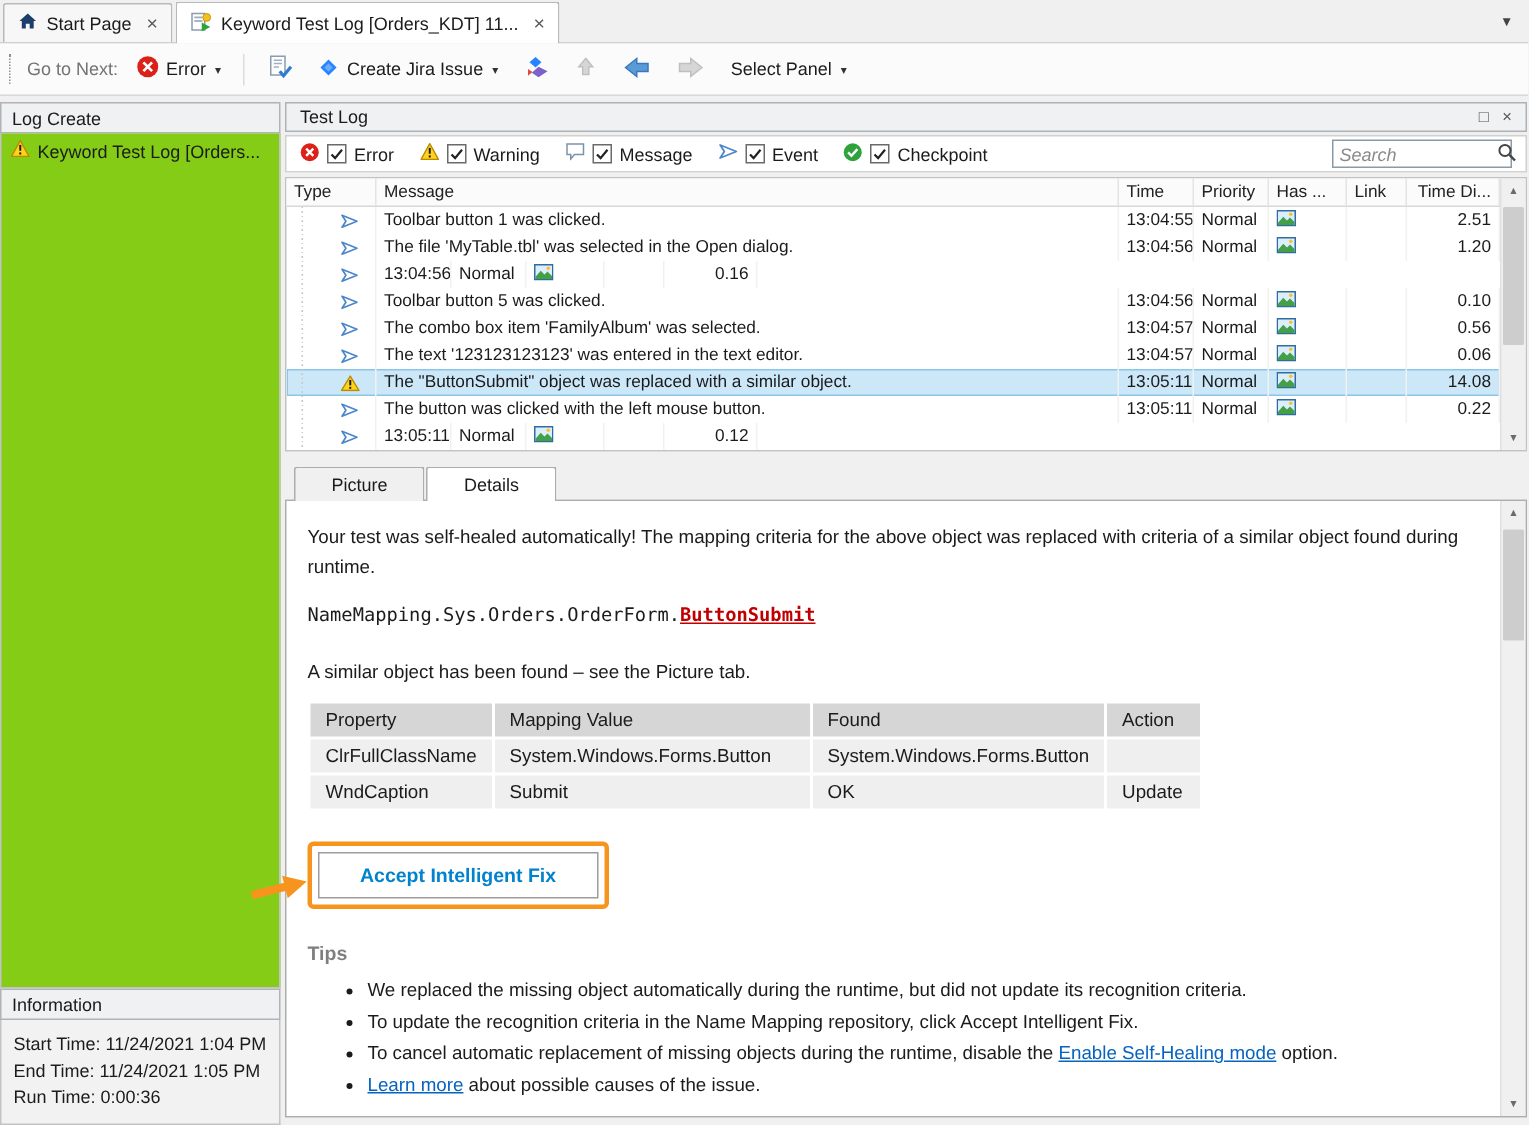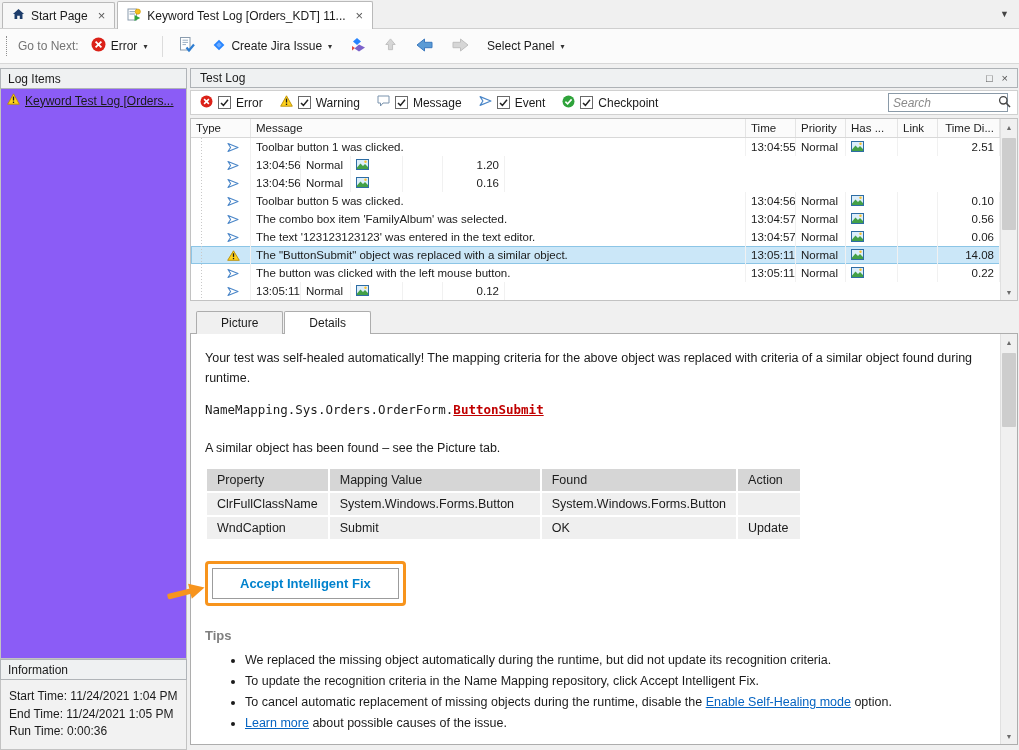--- a/index.html
+++ b/index.html
@@ -18,21 +18,21 @@
   .toolbar { position:absolute; top:29px; left:0; right:0; height:35px; background:#fbfbfb; border-bottom:1px solid #d8d8d8; display:flex; align-items:center; padding:0 6px; gap:7px; }
   .drag { width:3px; height:20px; border-left:1px dotted #8f8f8f; margin-right:2px; }
   .tb-sep { width:1px; height:21px; background:#dcdcdc; margin:0 3px; }
   .tb-btn { display:flex; align-items:center; gap:5px; padding:4px 5px; border-radius:2px; cursor:default; }
   .caret { font-size:8px; color:#333; margin-left:1px; }
   .tb-label { color:#737373; }
 
   
   .left { position:absolute; left:0; top:68px; bottom:0; width:187px; display:flex; flex-direction:column; }
   .panel-header { height:21px; background:#eff1f2; border:1px solid #b0b4b8; display:flex; align-items:center; padding:0 7px; font-size:12px; color:#1b1b1b; flex:none; }
-  .tree { flex:1; background:#8b5cf6; border:1px solid #c3c3c3; border-top:none; overflow:hidden;text-decoration:underline; }
+  .tree { flex:1; background:#84cc16; border:1px solid #c3c3c3; border-top:none; overflow:hidden; }
   .tree-item { display:flex; align-items:center; gap:5px; padding:4px 4px 4px 6px; white-space:nowrap; overflow:hidden; }
   .tree-item span { overflow:hidden; text-overflow:ellipsis; }
   .info-body { height:70px; background:#f2f2f2; border:1px solid #c3c3c3; border-top:none; padding:8px 8px 0 8px; flex:none; }
   .info-body div { line-height:17.5px; font-size:12px; }
 
   .main { position:absolute; left:190px; top:68px; right:1px; bottom:5px; display:flex; flex-direction:column; }
   .titlebar { height:20px; background:#eff1f2; border:1px solid #aeb2b6; display:flex; align-items:center; padding:0 9px; flex:none; }
   .titlebar .sp { flex:1; }
   .win-ic { color:#555; font-size:11px; margin-left:9px; cursor:pointer; line-height:1; }
 
@@ -170,21 +170,21 @@
           </svg></span>
     </span>
     <span class="tb-btn">
       <span>Select Panel</span>
       <span class="caret">▾</span>
     </span>
   </div>
 
   <div class="left">
     <div class="panel-header">
-      <span>Log Items</span>
+      <span>Log Create</span>
     </div>
     <div class="tree">
       <div class="tree-item">
         <span><svg width="13" height="12" viewBox="0 0 13 12">
               <path d="M6.5 0.8 L12.3 11.2 L0.7 11.2 Z" fill="#ffd21c" stroke="#b98c00" stroke-width="0.9" stroke-linejoin="round"></path>
               <rect x="5.85" y="3.6" width="1.3" height="3.9" fill="#1a1a1a"></rect>
               <rect x="5.85" y="8.6" width="1.3" height="1.4" fill="#1a1a1a"></rect>
             </svg></span>
         <span>Keyword Test Log [Orders...</span>
       </div>
@@ -311,20 +311,21 @@
         </div>
 
         <div class="trow">
           <div class="tc ct">
               <span class="ricon">
                 <svg width="12" height="11" viewBox="0 0 12 11">
                   <path d="M1 1.5 L11 5.5 L1 9.5 L3.6 5.5 Z" fill="#fff" stroke="#4a86c8" stroke-width="1.1" stroke-linejoin="round"></path>
                 </svg>
               </span>
             </div>
+          <div class="tc cm">The file 'MyTable.tbl' was selected in the Open dialog.</div>
           <div class="tc cti">13:04:56</div>
           <div class="tc cp">Normal</div>
           <div class="tc chh">
               <span><svg width="13" height="11" viewBox="0 0 13 11">
                   <rect x="0.5" y="0.5" width="12" height="10" fill="#dceefb" stroke="#2e6da4"></rect>
                   <path d="M1 8.5 L4.5 4.5 L7 7 L9 5 L12 8 V10 H1 Z" fill="#43a047"></path>
                   <circle cx="9.5" cy="2.8" r="1.2" fill="#fbc02d"></circle>
                 </svg></span>
             </div>
           <div class="tc cl"></div>

